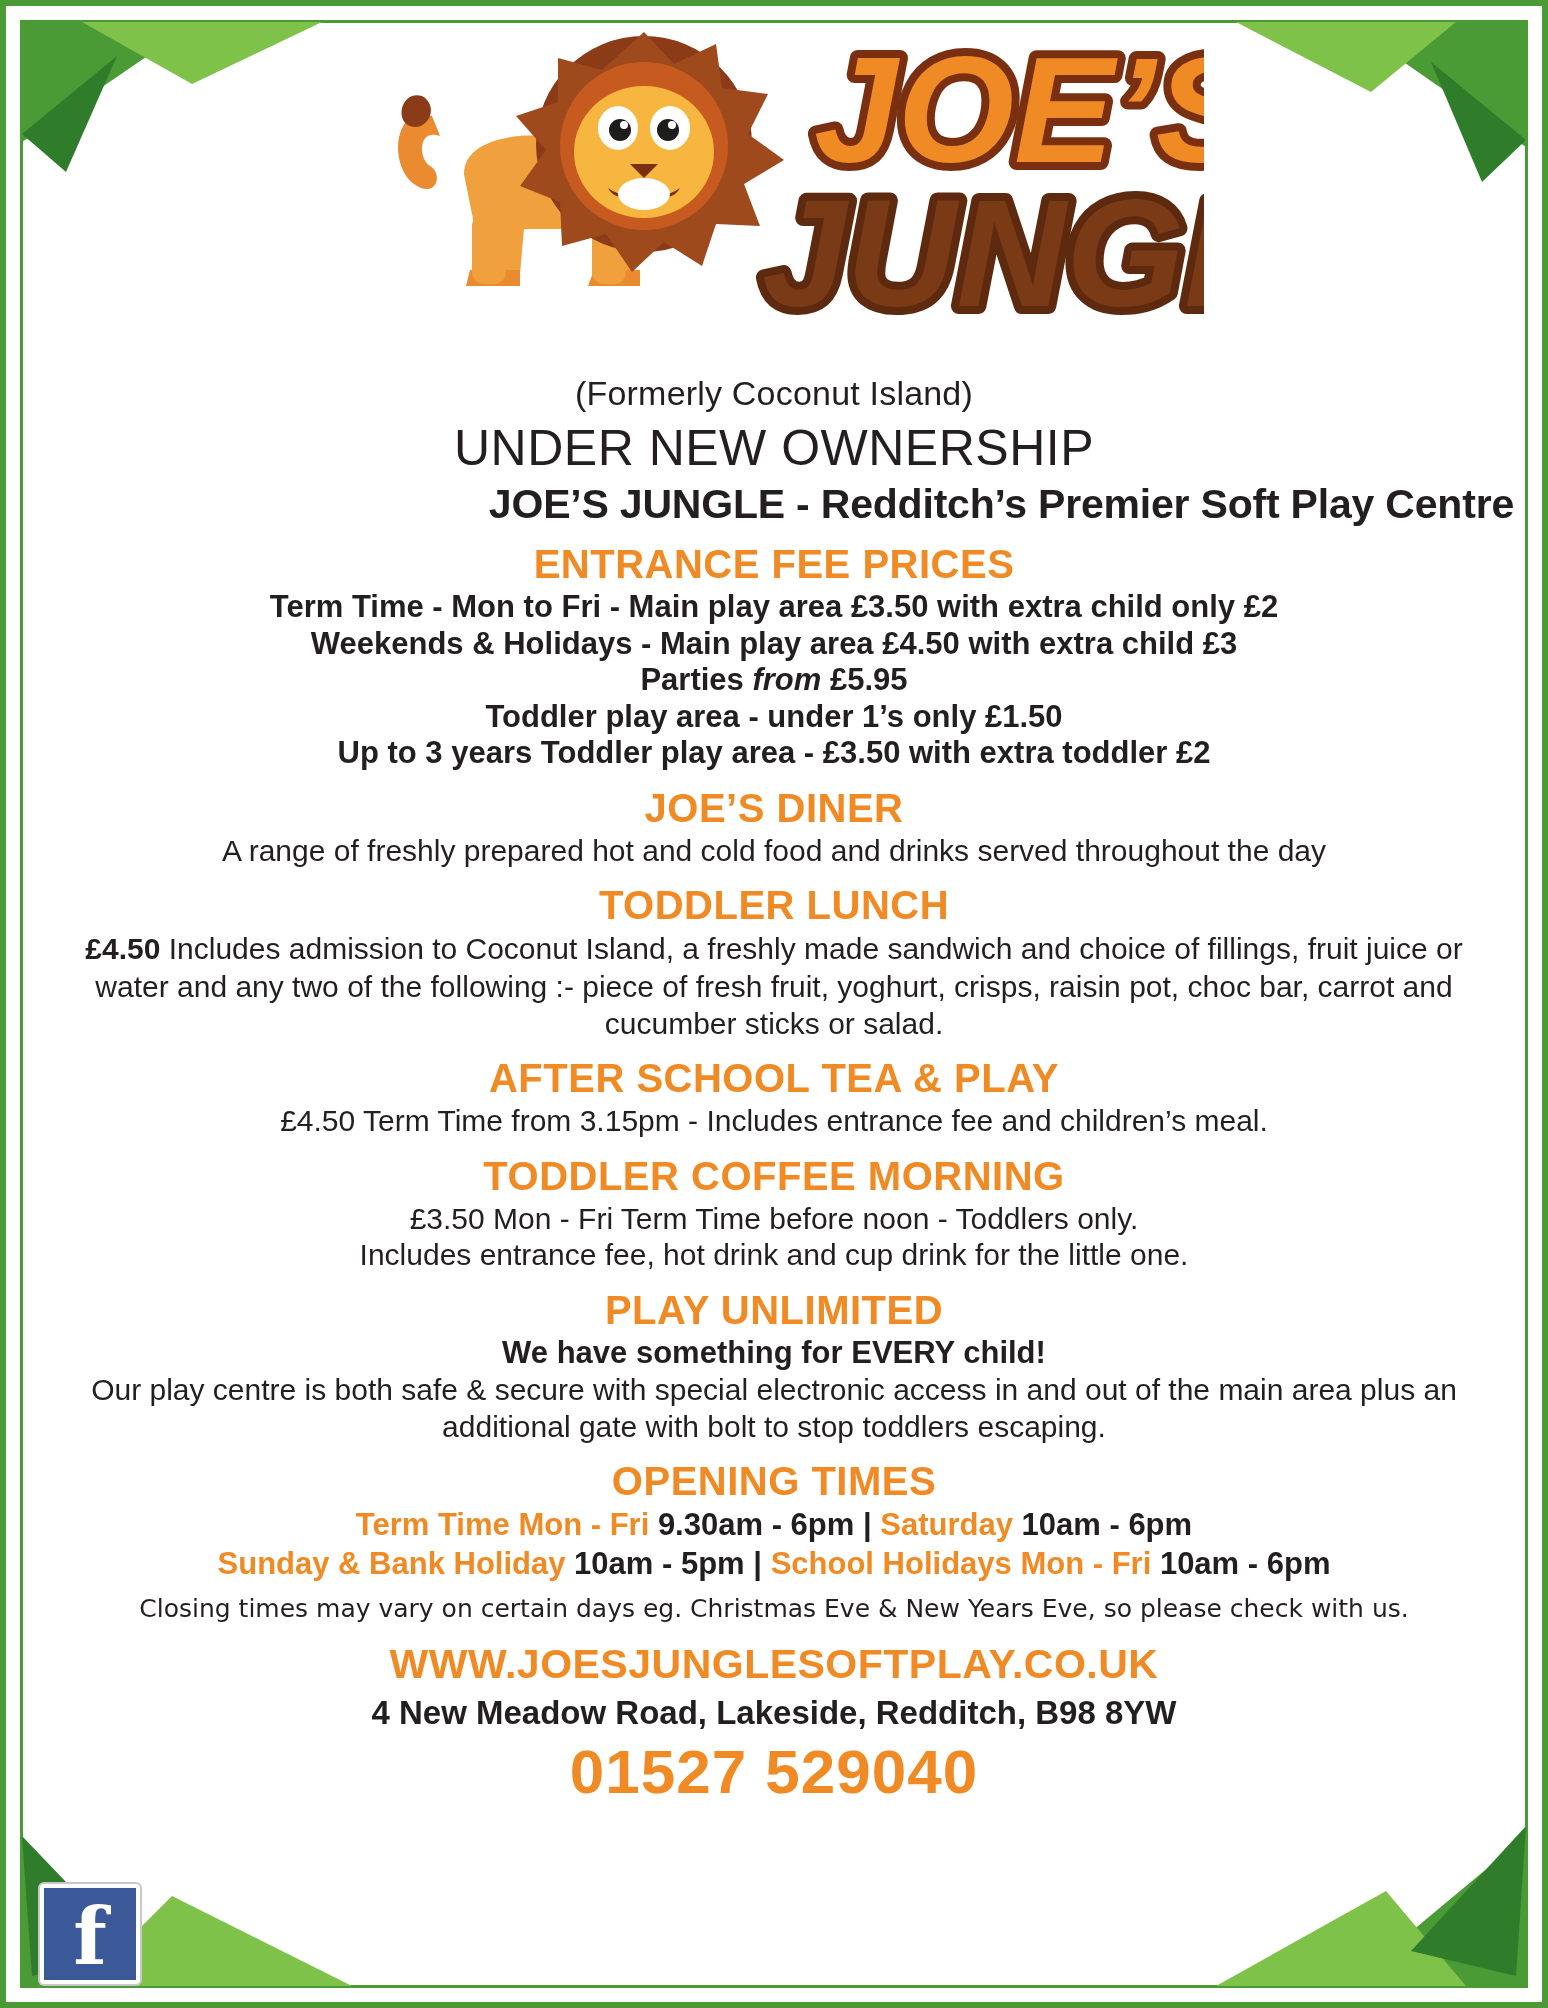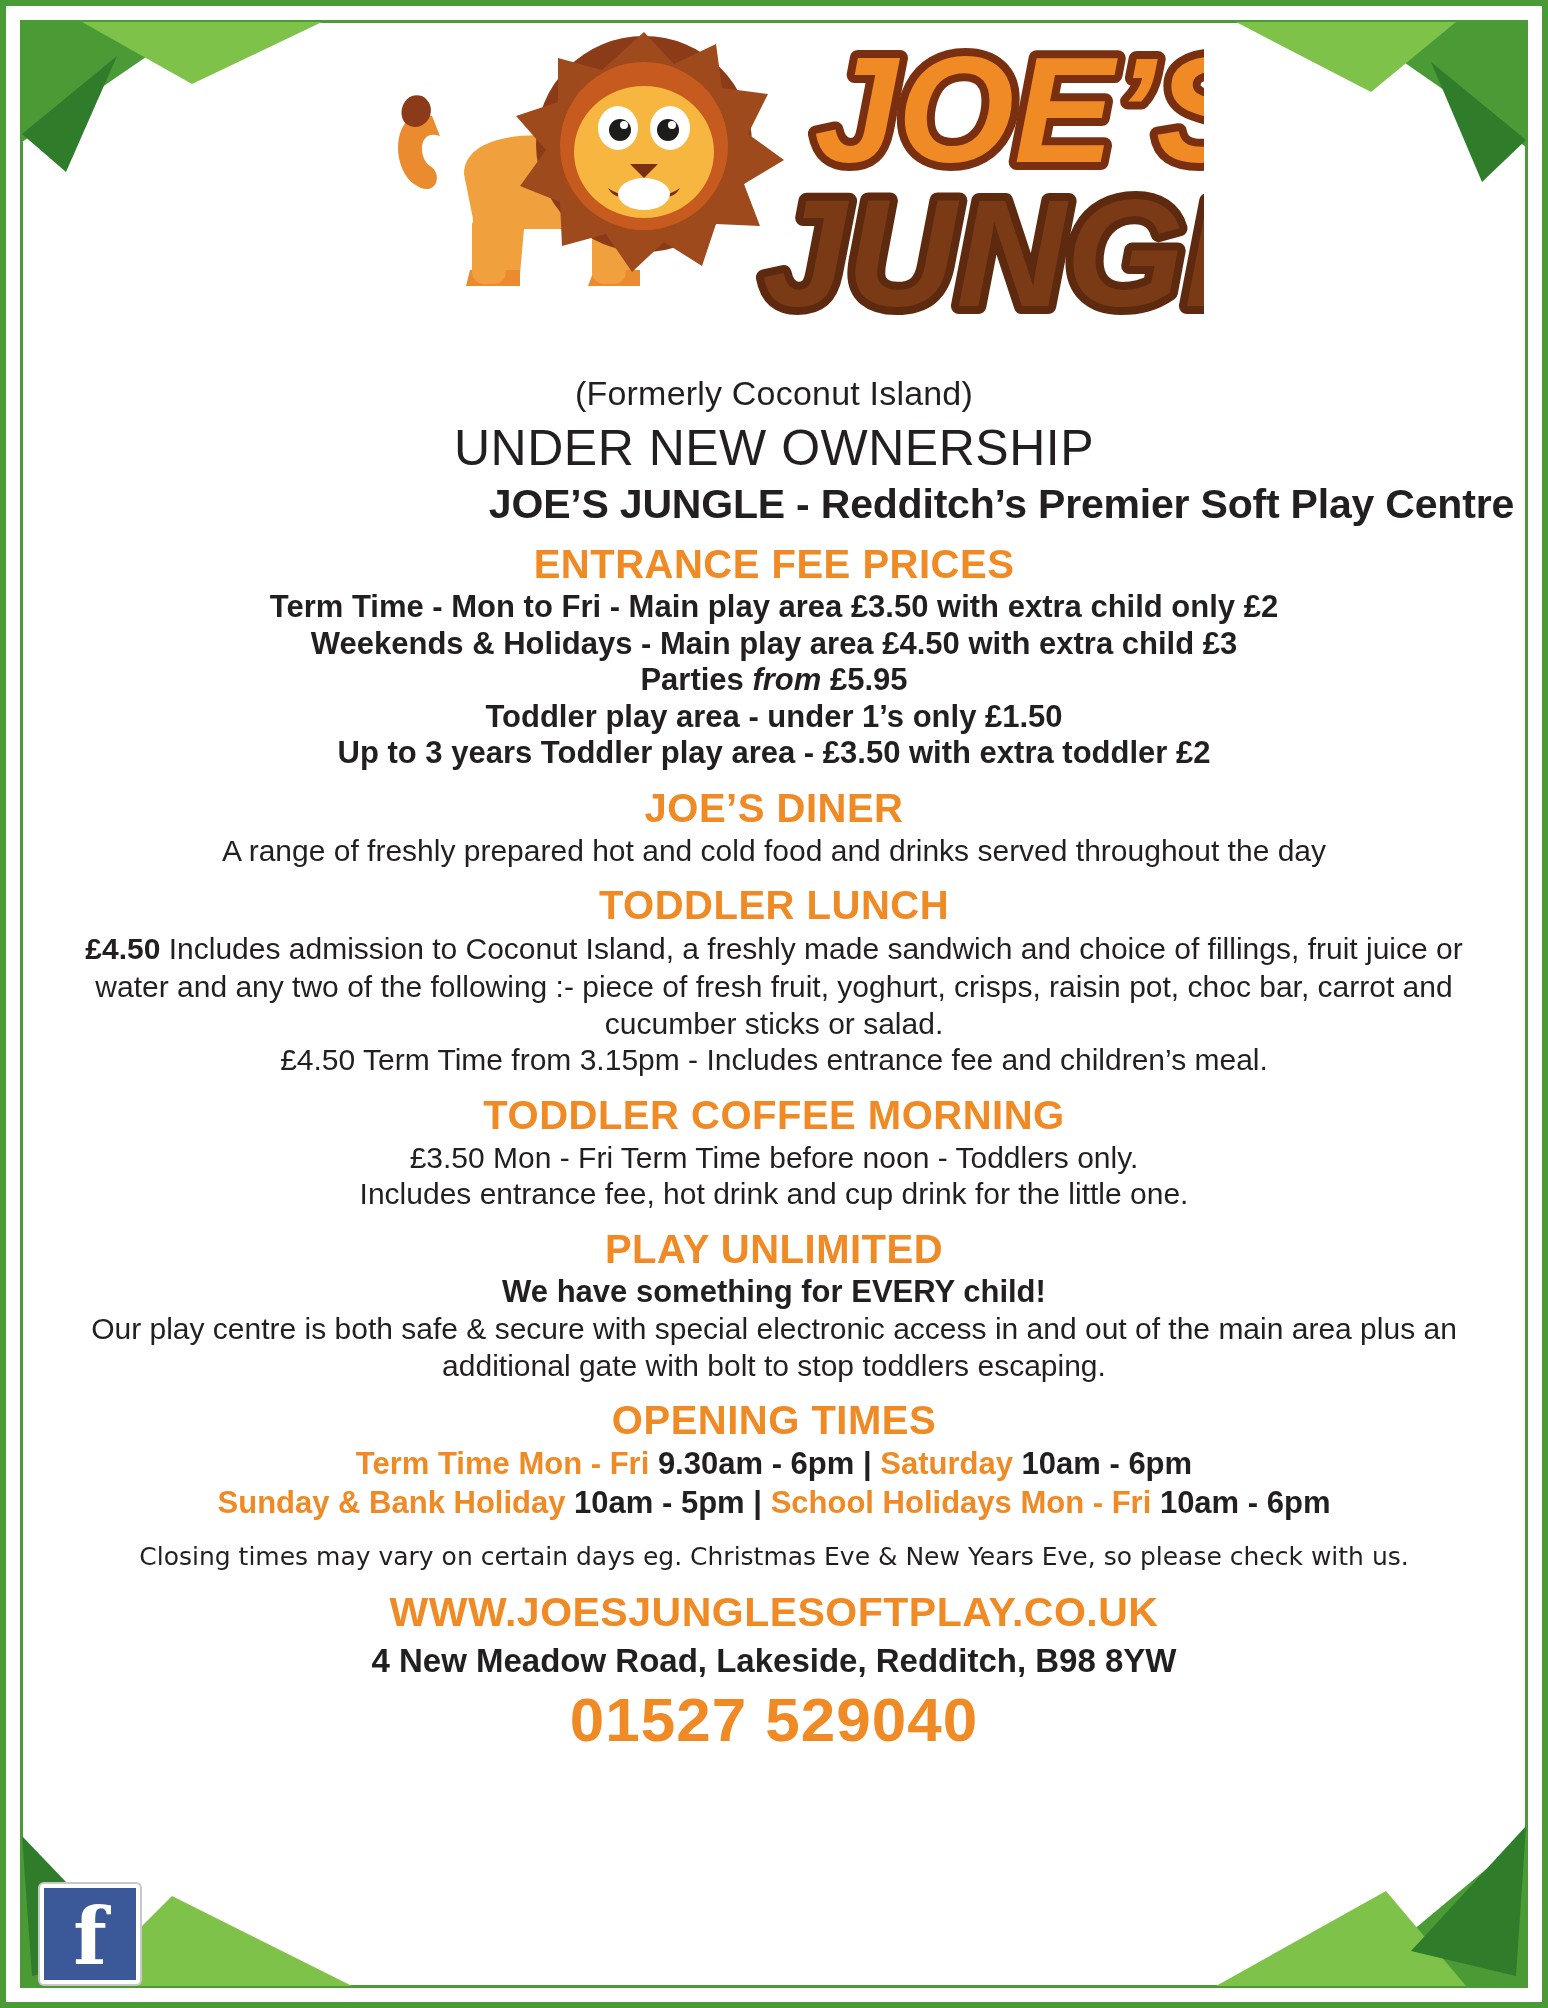--- a/index.html
+++ b/index.html
@@ -105,21 +105,21 @@
     font-size: 31px;
     font-weight: bold;
     color: #231f20;
     line-height: 1.25;
   }
   .hours-line .orange { color: #f08a24; }
   .hours-line .sep { color: #231f20; }
   .closing-note {
     font-size: 25px;
     color: #231f20;
-    margin-top: 19px;
+    margin-top: 10px;
     font-family: "DejaVu Sans", sans-serif;
   }
   .website {
     color: #f08a24;
     font-size: 41px;
     font-weight: bold;
     letter-spacing: 0.5px;
     margin-top: 18px;
   }
   .address {
@@ -247,20 +247,21 @@
     </div>
     <div class="bold-line">Toddler play area - under 1’s only £1.50</div>
     <div class="bold-line">Up to 3 years Toddler play area - £3.50 with extra toddler £2</div>
 
     <h2 class="section">JOE’S DINER</h2>
     <div class="plain-line">A range of freshly prepared hot and cold food and drinks served throughout the day</div>
 
     <h2 class="section">TODDLER LUNCH</h2>
     <div class="para"><b>£4.50</b><span> Includes admission to Coconut Island, a freshly made sandwich and choice of fillings, fruit juice or water and any two of the following :- piece of fresh fruit, yoghurt, crisps, raisin pot, choc bar, carrot and cucumber sticks or salad.</span></div>
 
+    <h2 class="section">AFTER SCHOOL TEA &amp; PLAY</h2>
     <div class="plain-line">£4.50 Term Time from 3.15pm - Includes entrance fee and children’s meal.</div>
 
     <h2 class="section">TODDLER COFFEE MORNING</h2>
     <div class="plain-line">£3.50 Mon - Fri Term Time before noon - Toddlers only.</div>
     <div class="plain-line">Includes entrance fee, hot drink and cup drink for the little one.</div>
 
     <h2 class="section">PLAY UNLIMITED</h2>
     <div class="everychild">We have something for EVERY child!</div>
     <div class="para">Our play centre is both safe &amp; secure with special electronic access in and out of the main area plus an additional gate with bolt to stop toddlers escaping.</div>
 

